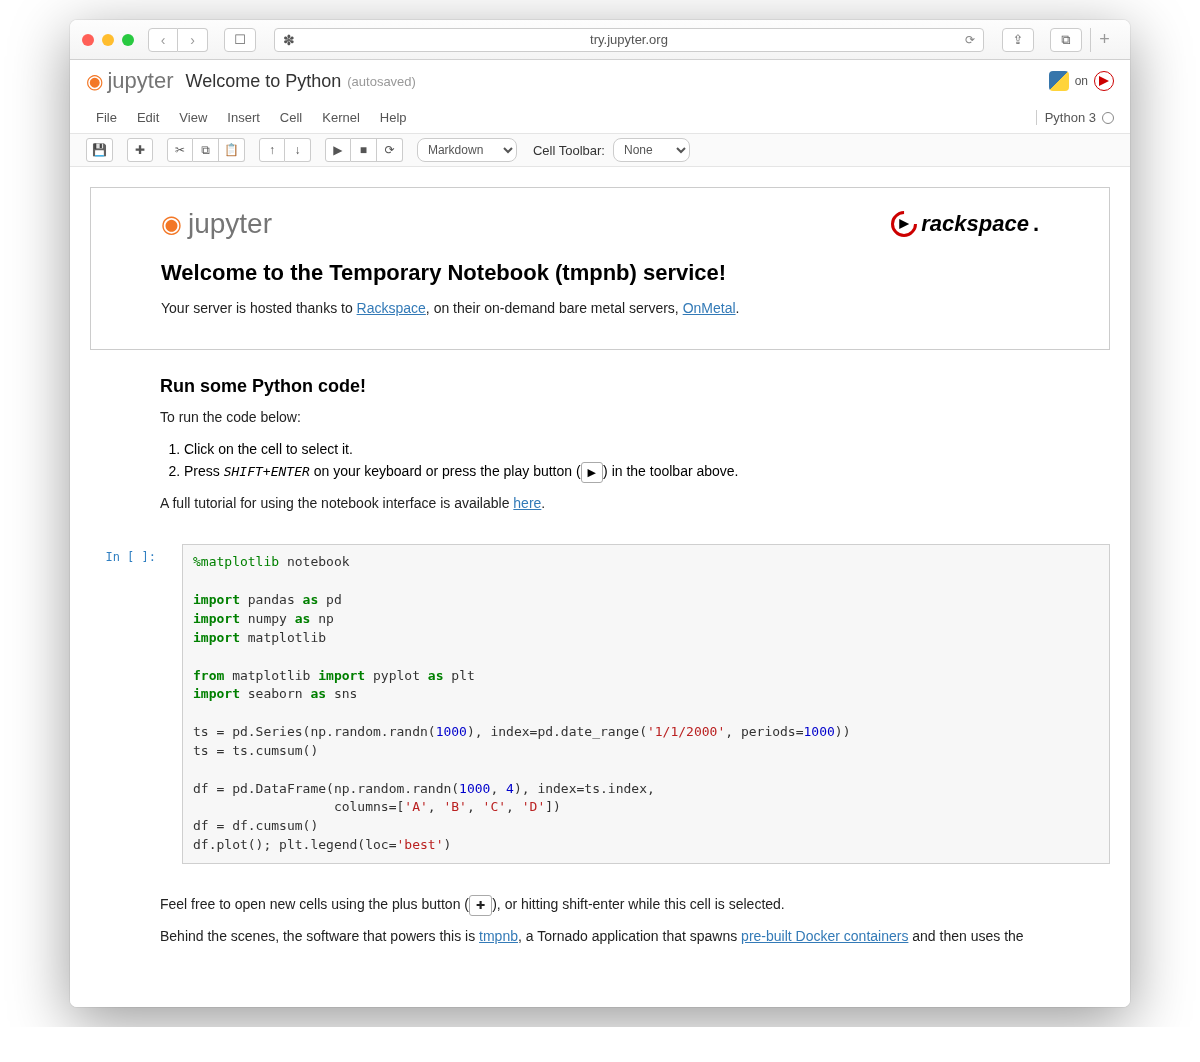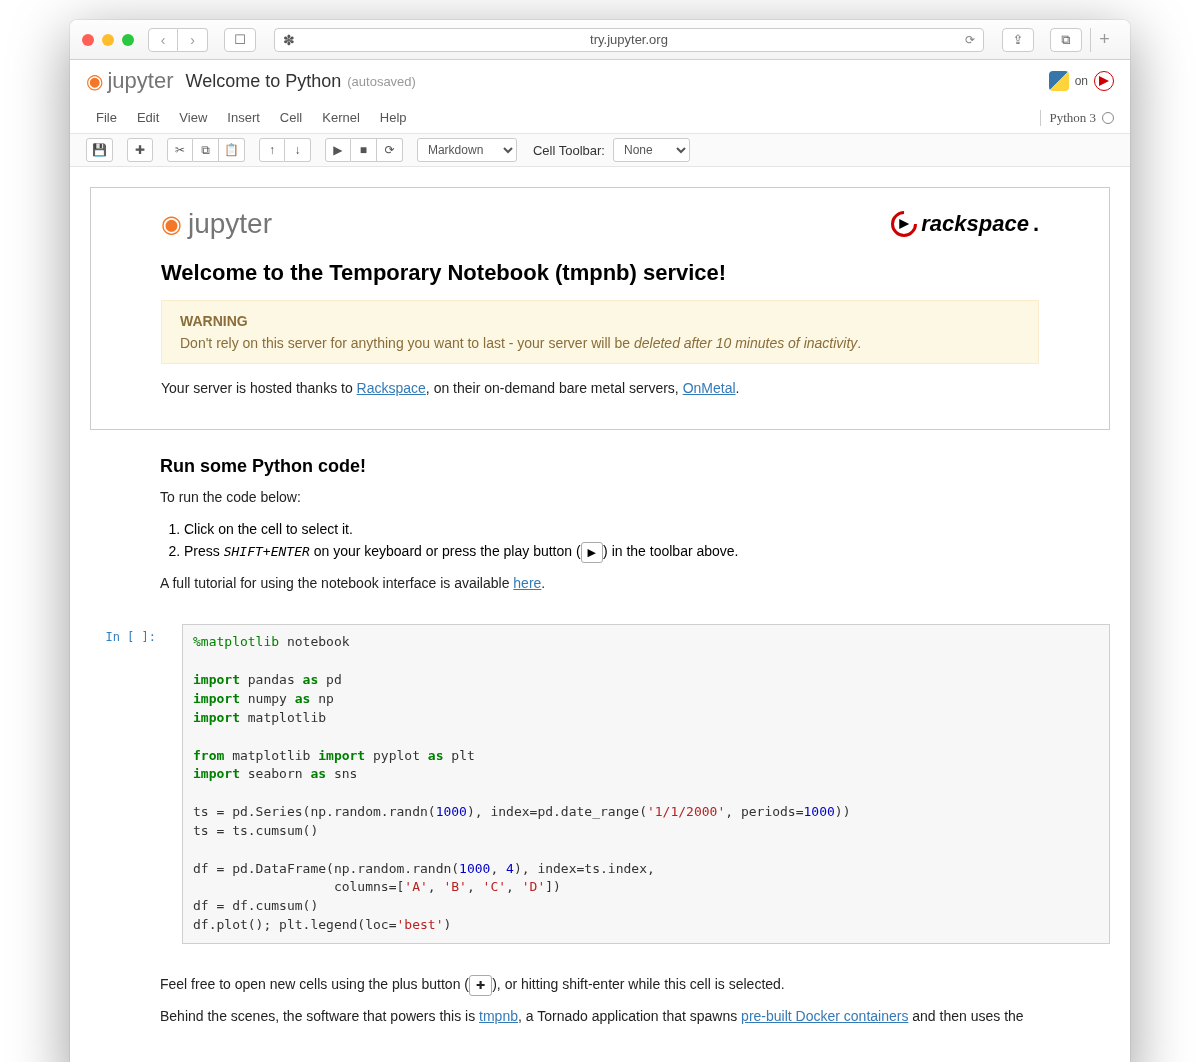--- a/index.html
+++ b/index.html
@@ -27,30 +27,30 @@
 .jp-title { font-size: 18px; color: #333; margin-left: 12px; }
 .autosave { color: #999; font-size: 13px; margin-left: 6px; }
 .header-right { margin-left: auto; display: flex; align-items: center; gap: 6px; font-size: 12px; color: #555; }
 .py-icon { width: 20px; height: 20px; background: linear-gradient(135deg,#3776ab 50%,#ffd43b 50%); border-radius: 4px; }
 .rack-icon { width: 20px; height: 20px; background: #fff; border: 1px solid #c00; border-radius: 50%; position: relative; }
 .rack-icon::after { content: ''; position: absolute; width: 10px; height: 10px; background: #c00; top: 4px; left: 4px; clip-path: polygon(0 0, 100% 50%, 0 100%); }
 .menubar { display: flex; padding: 4px 16px; border-bottom: 1px solid #e5e5e5; font-size: 13px; align-items: center; }
 .menubar span.menu-item { padding: 4px 10px; color: #555; cursor: pointer; }
 .menubar .kernel-ind { margin-left: auto; display: flex; align-items: center; gap: 6px; color: #555; font-size: 13px; }
 .circle-ind { width: 12px; height: 12px; border: 1px solid #888; border-radius: 50%; }
-.kernel-bar { border-left: 1px solid #ccc; padding-left: 8px; font-family: Liberation Serif, serif; }
+.kernel-bar { border-left: 1px solid #ccc; padding-left: 8px; }
 .toolbar { display: flex; align-items: center; padding: 4px 16px; border-bottom: 1px solid #e5e5e5; gap: 4px; background: #fafafa; }
 .tbtn { height: 24px; min-width: 26px; border: 1px solid #ccc; background: #fff; border-radius: 3px; display: flex; align-items: center; justify-content: center; font-size: 12px; color: #555; padding: 0 5px; }
 .tbtn-group { display: flex; }
 .tbtn-group .tbtn { border-radius: 0; }
 .tbtn-group .tbtn:first-child { border-radius: 3px 0 0 3px; }
 .tbtn-group .tbtn:last-child { border-radius: 0 3px 3px 0; }
 .tbtn-group .tbtn + .tbtn { border-left: none; }
 .tsep { width: 6px; }
-.tselect { height: 24px; border: 1px solid #ccc; border-radius: 3px; font-size: 12px; padding: 0 16px 0 6px; background: #fff; color: #555; }
+.tselect { height: 24px; border: 1px solid #ccc; border-radius: 8px; font-size: 12px; padding: 0 16px 0 6px; background: #fff; color: #555; }
 .cell-toolbar-label { font-size: 13px; color: #333; margin-left: 12px; margin-right: 4px; }
 .notebook { padding: 20px 0 40px; }
 .cell { margin: 0 20px; }
 .md-cell { border: 1px solid #ccc; padding: 20px 70px 20px 70px; }
 .md-inner-logo { display: flex; align-items: center; justify-content: space-between; margin-bottom: 20px; }
 .big-logo { font-size: 28px; color: #757575; display: flex; align-items: center; gap: 6px; }
 .big-logo .swirl { color: #f37726; font-size: 24px; }
 .rackspace { display: flex; align-items: center; gap: 4px; font-weight: bold; font-size: 22px; font-style: italic; }
 .rackspace .ricon { width: 26px; height: 26px; position: relative; }
 .rackspace .ricon::before { content: ''; position: absolute; inset: 0; border: 3px solid #c00; border-top-color: transparent; border-radius: 50%; transform: rotate(45deg); }
@@ -168,24 +168,20 @@
             <span class="swirl">◉</span>
             <span>jupyter</span>
           </div>
           <div class="rackspace">
             <span class="ricon"></span>
             <span>rackspace</span>
               <span style="font-style:normal;">.</span>
           </div>
         </div>
         <h2>Welcome to the Temporary Notebook (tmpnb) service!</h2>
-        <div class="warning-box">
-          <div class="wtitle">WARNING</div>
-          <div class="wtext"><span>Don't rely on this server for anything you want to last - your server will be </span><em>deleted after 10 minutes of inactivity</em>.</div>
-        </div>
         <p><span>Your server is hosted thanks to </span><a>Rackspace</a><span>, on their on-demand bare metal servers, </span><a>OnMetal</a><span>.</span></p>
       </div>
 
       <div class="plain-md">
         <h3>Run some Python code!</h3>
         <p>To run the code below:</p>
         <ol>
           <li>Click on the cell to select it.</li>
           <li><span>Press </span><code class="kbd">SHIFT+ENTER</code><span> on your keyboard or press the play button (</span><span class="play-btn">▶</span><span>) in the toolbar above.</span></li>
         </ol>

